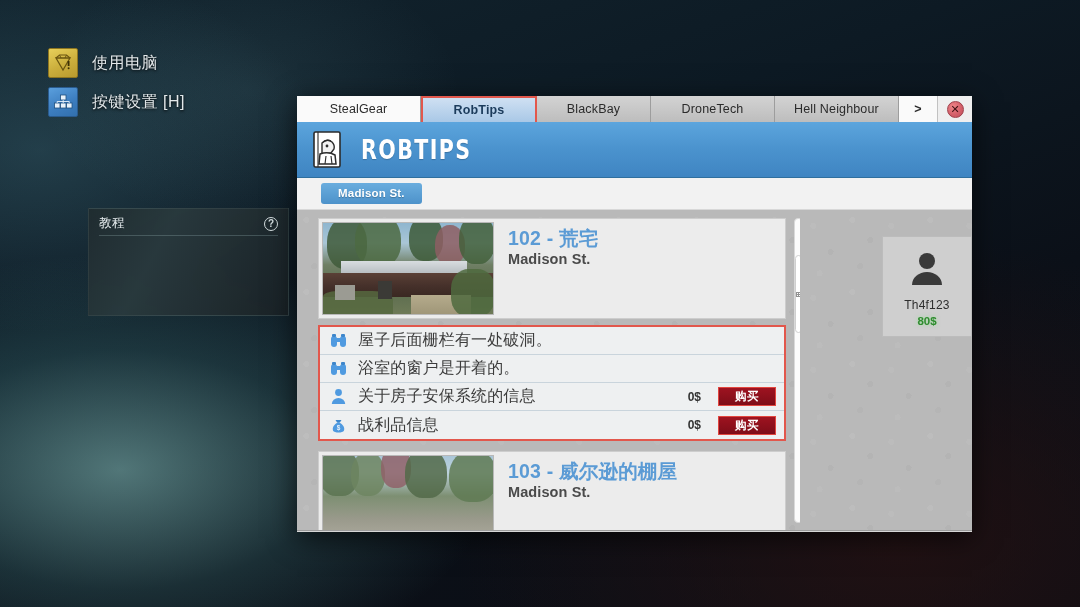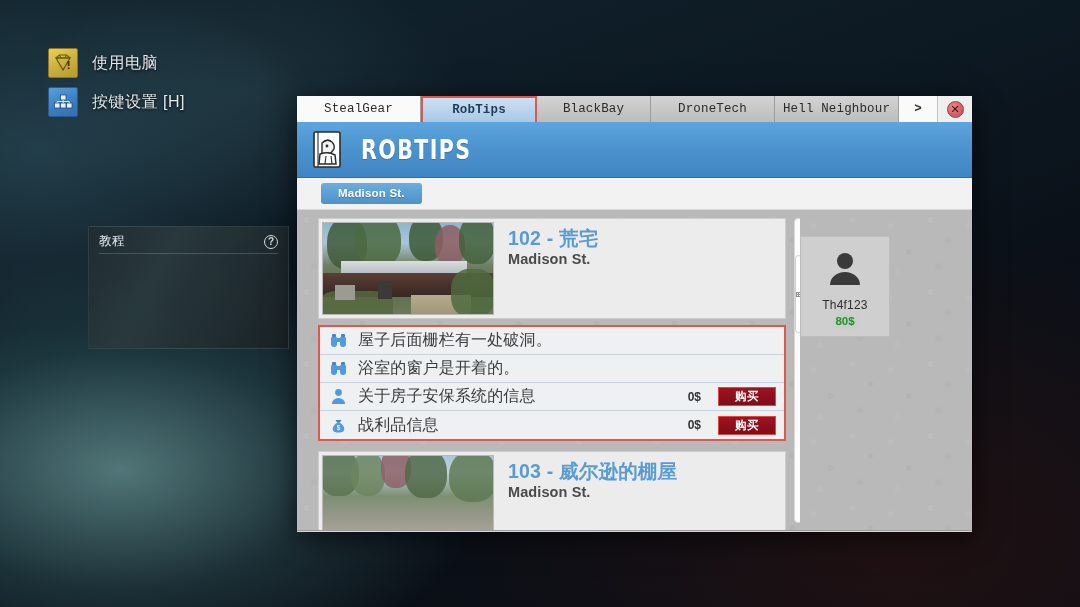--- a/index.html
+++ b/index.html
@@ -62,23 +62,23 @@
     font-size: 16px;
     letter-spacing: .5px;
     text-shadow: 0 1px 3px rgba(0,0,0,.95);
     white-space: nowrap;
   }
 
   
   .tutorial {
     position: absolute;
     left: 88px;
-    top: 226px;
+    top: 208px;
     width: 201px;
-    height: 123px;
+    height: 108px;
     z-index: 6;
     background: linear-gradient(118deg, rgba(32,44,48,0.94) 0%, rgba(42,58,62,0.93) 35%, rgba(26,34,38,0.95) 100%);
     border: 1px solid rgba(120,148,152,0.20);
     padding: 6px 10px 13px 10px;
     backdrop-filter: blur(1px);
   }
   .tut-head {
     display: flex;
     align-items: center;
     justify-content: space-between;
@@ -135,21 +135,20 @@
     height: 26px;
     display: flex;
     align-items: center;
     justify-content: center;
     font-size: 12.5px;
     color: #2b2b2b;
     background: linear-gradient(180deg, #d3d3d3 0%, #bdbdbd 100%);
     border-right: 1px solid #9d9d9d;
     letter-spacing: .15px;
     position: relative;
-    font-family: Liberation Mono, monospace;
   }
   .tab.t-stealgear { width: 124px; background: #fafafa; }
   .tab.t-robtips {
     width: 116px;
     background: linear-gradient(180deg, #cfe0f2 0%, #a9c8e6 100%);
     border: 2px solid #e2574c;
     border-bottom: none;
     z-index: 3;
     font-weight: bold;
     color: #1c3c5c;
@@ -376,21 +375,21 @@
       linear-gradient(90deg,#777 1px, transparent 1px) 0 0/2px 2px;
     opacity: .8;
   }
 
   
   .profile-col {
     flex: 1 1 auto;
     position: relative;
     padding-top: 26px;
     display: flex;
-    justify-content: flex-start;
+    justify-content: flex-end;
   }
   .profile-card {
     width: 90px;
     height: 101px;
     background: #cfcfcf;
     border: 1px solid #bcbcbc;
     display: flex;
     flex-direction: column;
     align-items: center;
     padding-top: 12px;

